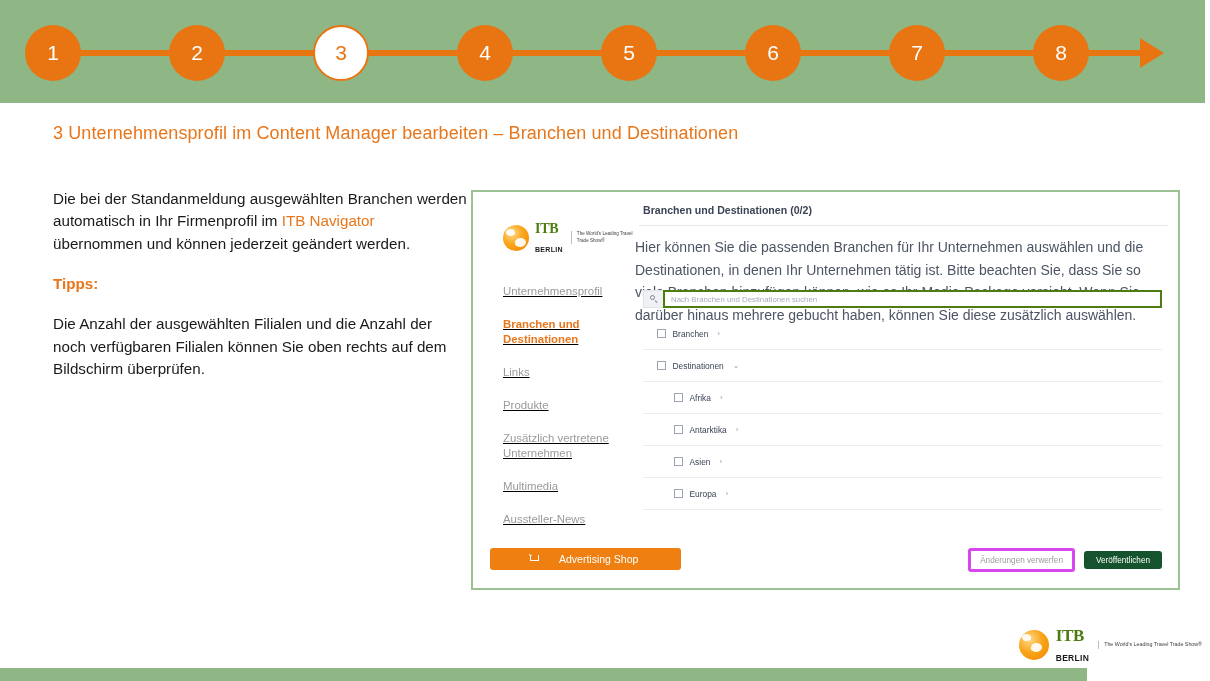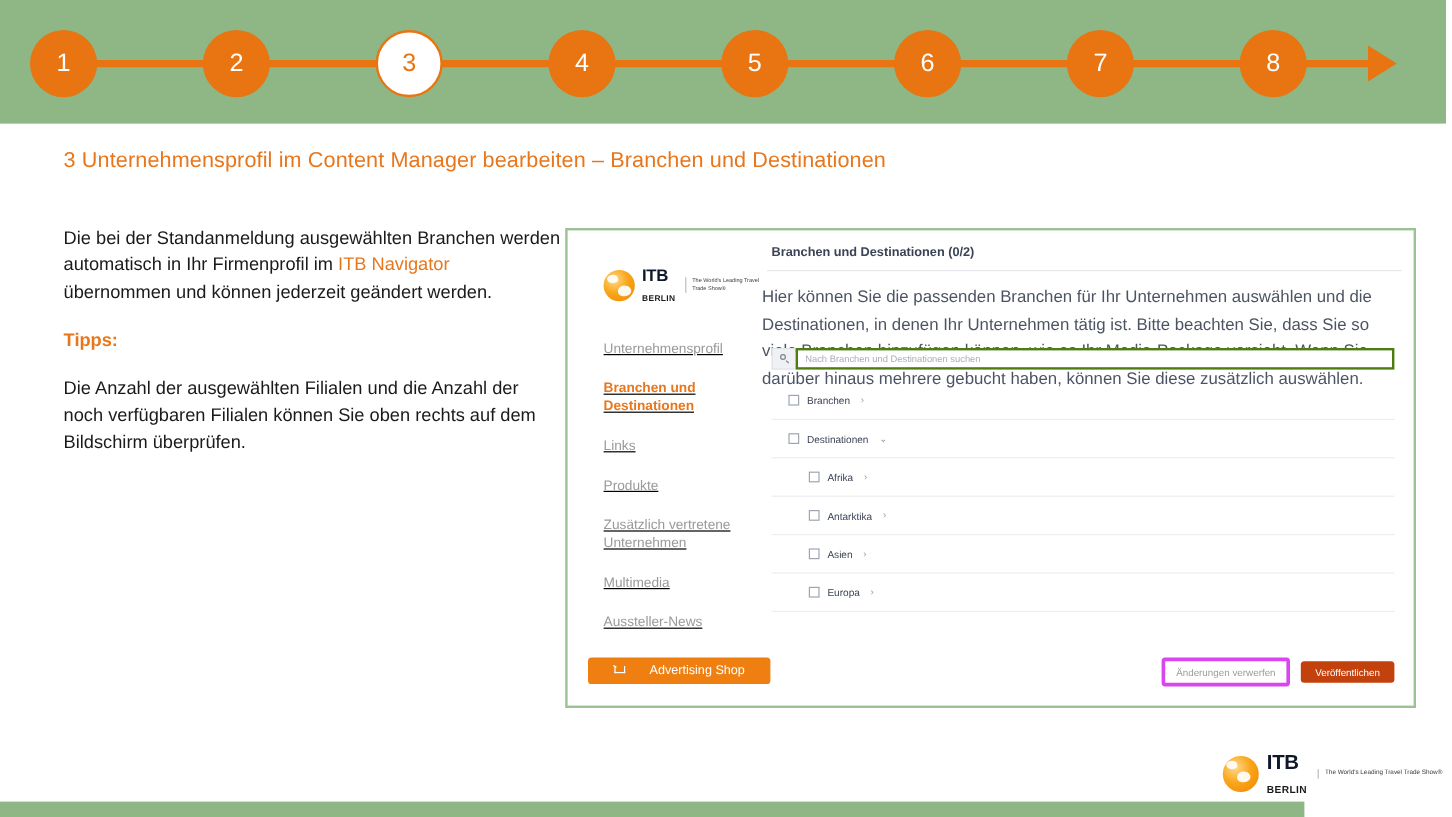--- a/index.html
+++ b/index.html
@@ -45,32 +45,32 @@
   
   #sidebar-logo{position:absolute;left:30px;top:30px;display:flex;align-items:center;gap:6px;}
   .globe{width:26px;height:26px;border-radius:50%;
     background:radial-gradient(circle at 35% 32%, #ffd98a 0%, #f9a61a 45%, #ef8500 100%);
     position:relative;overflow:hidden;flex:none;}
   .globe:before{content:"";position:absolute;left:3px;top:4px;width:9px;height:7px;background:#ffffff;
     border-radius:45% 55% 40% 60%;opacity:.92;transform:rotate(-12deg);}
   .globe:after{content:"";position:absolute;left:12px;top:13px;width:11px;height:9px;background:#ffffff;
     border-radius:55% 45% 60% 40%;opacity:.92;transform:rotate(10deg);}
   .logo-word{display:flex;flex-direction:column;line-height:1;}
-  .logo-itb{font-size:14px;font-weight:bold;color:#0f172a;letter-spacing:-0.3px;}
+  .logo-itb{font-size:14px;font-weight:bold;color:#4d7c0f;letter-spacing:-0.3px;font-family:Liberation Serif, serif;}
   .logo-berlin{font-size:7px;font-weight:bold;color:#1a1a1a;letter-spacing:0.3px;margin-top:10px;}
   .logo-tag{border-left:1px solid #bdbdbd;padding-left:5px;margin-left:2px;
     font-size:4.6px;line-height:1.5;color:#3c3c3c;}
 
   
   #sidebar-nav{position:absolute;left:30px;top:92px;width:120px;text-decoration:underline;}
   .nav-item{font-size:11.4px;color:#9a9a9a;margin-bottom:18px;line-height:1.32;cursor:pointer;}
   .nav-item.active{color:#e8761b;font-weight:bold;}
   #ad-shop-btn{
     position:absolute;left:17px;bottom:18px;width:152px;height:22px;background:#ee7f10;border-radius:3px;
-    display:flex;align-items:center;justify-content:center;gap:19px;color:#ffffff;font-size:10.5px;cursor:pointer;
+    display:flex;align-items:center;gap:19px;color:#ffffff;font-size:10.5px;cursor:pointer;padding-left:39px;
   }
   .cart-ico{width:11px;height:10px;position:relative;flex:none;}
   .cart-ico:before{content:"";position:absolute;left:1px;top:1px;width:9px;height:6px;
     border:1.1px solid #ffffff;border-top:none;box-sizing:border-box;}
   .cart-ico:after{content:"";position:absolute;left:0;top:0;width:3px;height:1.1px;background:#ffffff;
     transform:rotate(28deg);transform-origin:left center;}
 
   
   #main-title{position:absolute;left:10px;top:12px;font-size:10.6px;font-weight:bold;color:#3b4456;}
   #main-divider{position:absolute;left:6px;top:33px;right:10px;height:1px;background:#e6e8ec;}
@@ -95,21 +95,21 @@
   .tree-label{font-size:8.4px;color:#3b4456;}
   .chev{color:#9aa1ad;font-size:8px;line-height:1;margin-left:2px;}
 
   #panel-footer-btns{position:absolute;right:16px;bottom:16px;display:flex;align-items:center;gap:9px;}
   .btn-outline{
     border:3px solid #d946ef;color:#9b9b9b;background:#fff;border-radius:3px;
     font-size:8.2px;padding:0 9px;height:18px;display:flex;align-items:center;cursor:pointer;
     font-family:"Liberation Sans", sans-serif;
   }
   .btn-solid{
-    background:#c2410c;color:#ffffff;border:none;border-radius:3px;
+    background:#14532d;color:#ffffff;border:none;border-radius:3px;
     font-size:8.2px;padding:0 12px;height:18px;display:flex;align-items:center;cursor:pointer;
     font-family:"Liberation Sans", sans-serif;
   }
 
   
   #bottom-logo{position:absolute;right:8px;top:627px;display:flex;align-items:center;gap:7px;}
   #bottom-logo .globe{width:30px;height:30px;}
   #bottom-logo .logo-itb{font-size:17px;}
   #bottom-logo .logo-berlin{font-size:8.5px;}
   #bottom-logo .logo-tag{font-size:5.3px;}

